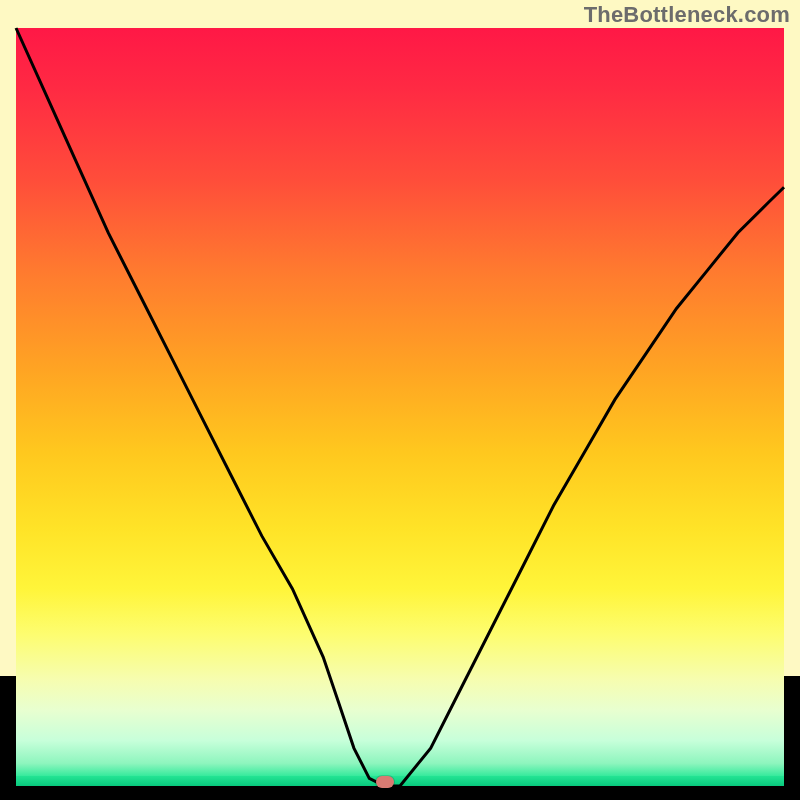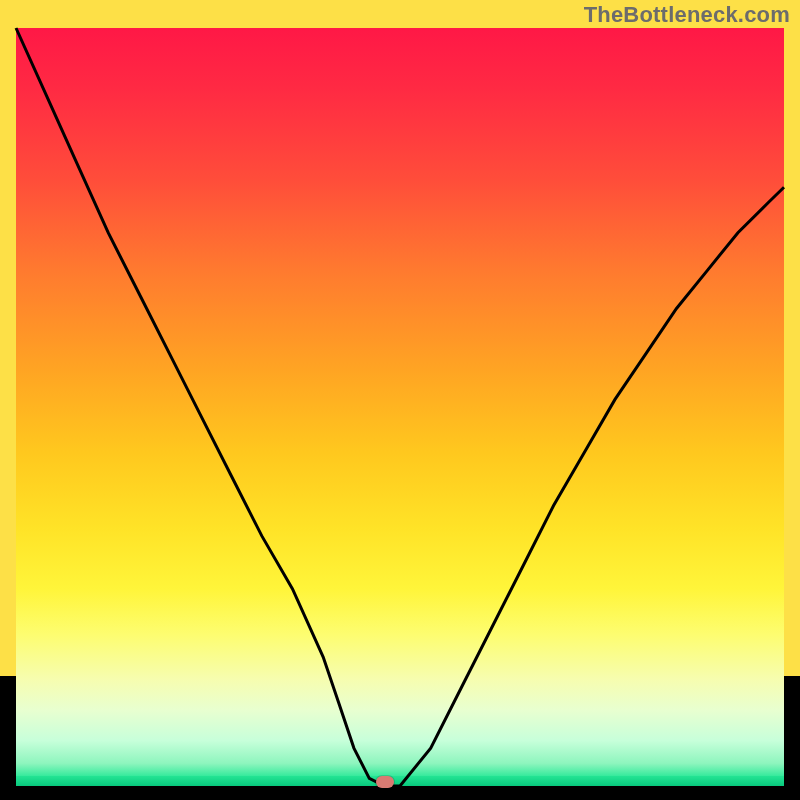--- a/index.html
+++ b/index.html
@@ -8,21 +8,21 @@
     width: 800px;
     height: 800px;
     background: #000;
     font-family: Arial, Helvetica, sans-serif;
     overflow: hidden;
   }
   .frame {
     position: relative;
     width: 800px;
     height: 676px;
-    background: #fde047;
+    background: #fef9c3;
   }
   .watermark {
     position: absolute;
     top: 2px;
     right: 10px;
     font-size: 22px;
     font-weight: 600;
     color: #6c6c6c;
     letter-spacing: 0.2px;
     z-index: 5;

